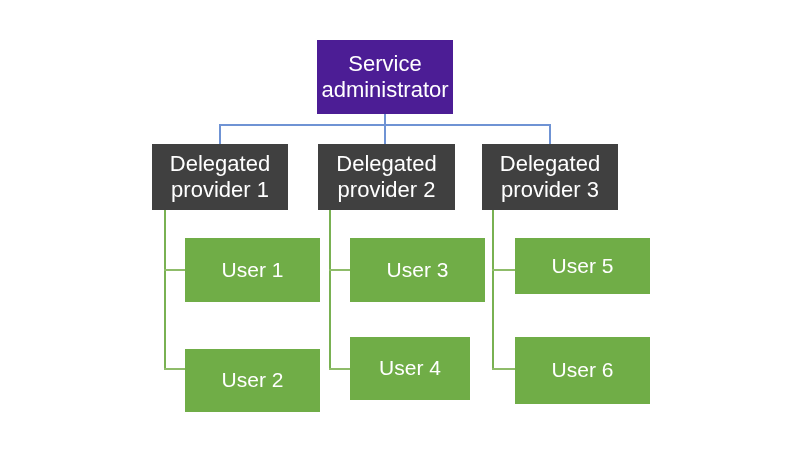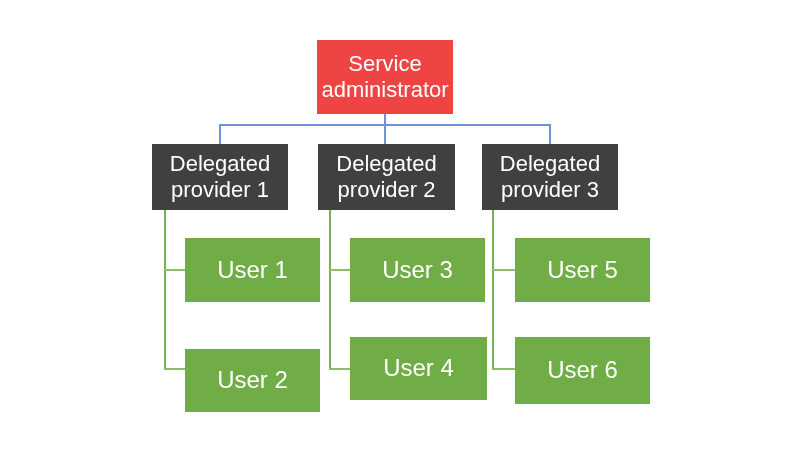--- a/index.html
+++ b/index.html
@@ -24,30 +24,30 @@
     align-items: center;
     justify-content: center;
     text-align: center;
     color: #ffffff;
     line-height: 1.18;
     box-sizing: border-box;
     z-index: 3;
     white-space: pre-line;
   }
   .node-admin {
-    background: #ef4444;
+    background: #4c1d95;
     font-size: 22px;
   }
   .node-provider {
     background: #404040;
     font-size: 22px;
   }
   .node-user {
     background: #70ad47;
-    font-size: 24px;
+    font-size: 21px;
   }
   .connector {
     position: absolute;
     z-index: 1;
   }
   .conn-blue {
     background: #6f93d4;
   }
   .conn-green {
     background: #8fbc6a;
@@ -88,21 +88,21 @@
   <div class="node node-provider" style="left:318px; top:144px; width:137px; height:66px;">Delegated
 provider  2</div>
 
   <div class="node node-provider" style="left:482px; top:144px; width:136px; height:66px;">Delegated
 provider  3</div>
 
   <div class="node node-user" style="left:185px; top:238px; width:135px; height:64px;">User 1</div>
 
   <div class="node node-user" style="left:350px; top:238px; width:135px; height:64px;">User 3</div>
 
-  <div class="node node-user" style="left:515px; top:238px; width:135px; height:64px;">User 5</div>
+  <div class="node node-user" style="left:515px; top:238px; width:135px; height:56px;">User 5</div>
 
   <div class="node node-user" style="left:185px; top:349px; width:135px; height:63px;">User 2</div>
 
-  <div class="node node-user" style="left:350px; top:337px; width:137px; height:63px;">User 4</div>
+  <div class="node node-user" style="left:350px; top:337px; width:120px; height:63px;">User 4</div>
 
   <div class="node node-user" style="left:515px; top:337px; width:135px; height:67px;">User 6</div>
 
 </div>
 
 </body></html>

